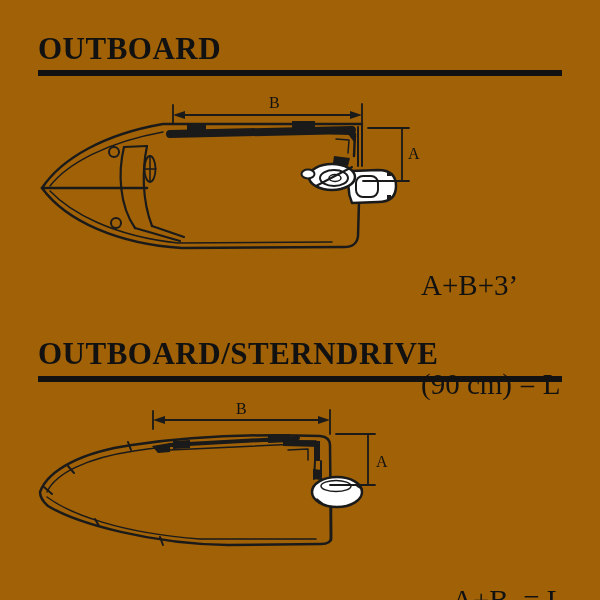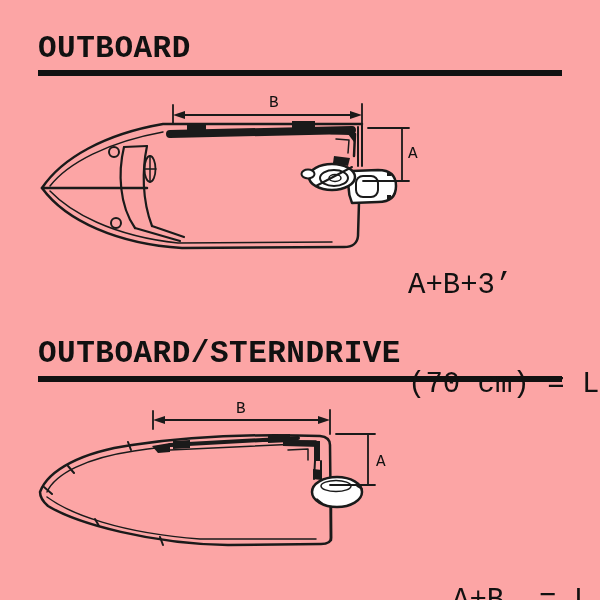--- a/index.html
+++ b/index.html
@@ -1,20 +1,20 @@
 <!DOCTYPE html>
 <html><head>
 <meta charset="utf-8">
 <style>
   html,body{margin:0;padding:0;background:#fff;}
   .canvas{
     position:relative;
     width:600px;height:600px;
-    background:#fca5a5;
-    font-family:Liberation Mono, monospace;
+    background:#a16207;
+    font-family:Liberation Serif, serif;
     color:#111;
     overflow:hidden;
   }
   .section-title{
     position:absolute;
     left:38px;
     font-size:31px;
     font-weight:bold;
     letter-spacing:0.5px;
     color:#111;
@@ -143,21 +143,21 @@
       <path d="M 153,411 L 153,429 M 330,410 L 330,434" stroke-width="1.8"></path>
       <path d="M 336,434 L 375,434 M 368,434 L 368,485 M 330,485 L 375,485" stroke-width="1.8"></path>
     </g>
   </svg>
 
   <span class="dim-label" style="left:269px;top:94px;">B</span>
   <span class="dim-label" style="left:408px;top:145px;">A</span>
   <span class="dim-label" style="left:236px;top:400px;">B</span>
   <span class="dim-label" style="left:376px;top:453px;">A</span>
 
-  <div class="formula" style="left:408px;top:203px;">
+  <div class="formula" style="left:421px;top:203px;">
     <span style="display:block;">A+B+3’</span>
-    <span style="display:block;">(70 cm) = L</span>
+    <span style="display:block;">(90 cm) = L</span>
   </div>
   <div class="formula" style="left:452px;top:518px;">
     <span style="display:block;">A+B  = L</span>
   </div>
 
 </div>
 
 </body></html>

